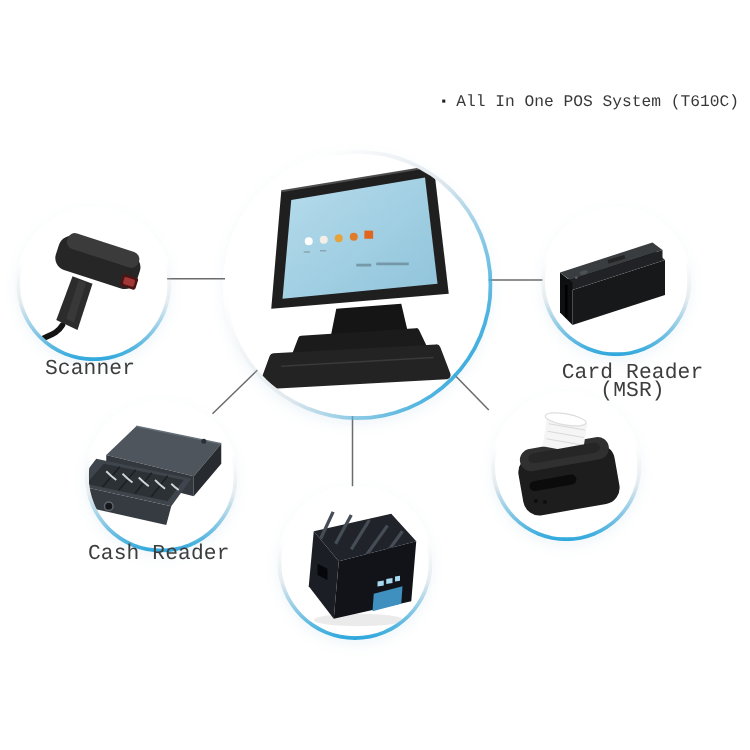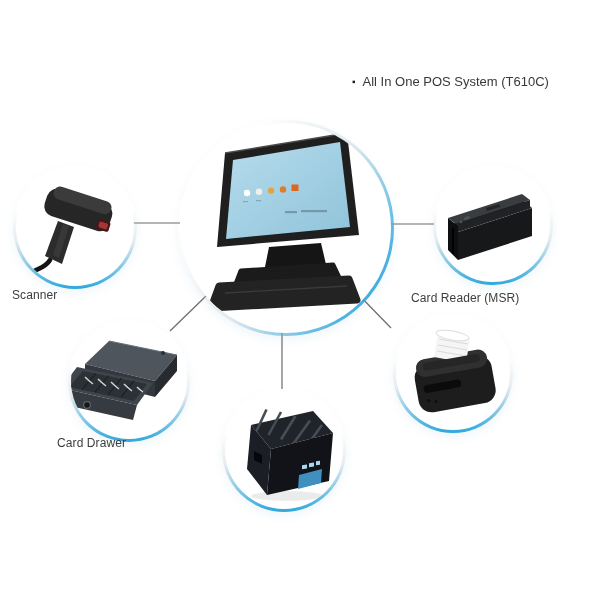--- a/index.html
+++ b/index.html
@@ -1,52 +1,52 @@
 <!DOCTYPE html>
 <html><head>
 <meta charset="utf-8">
 <style>
   html,body{margin:0;padding:0;background:#ffffff;}
   .canvas{
     position:relative;width:600px;height:600px;background:#ffffff;overflow:hidden;
-    font-family:Liberation Sans, sans-serif;color:#3d3d3d;
+    font-family:Liberation Mono, monospace;color:#3d3d3d;
   }
   .connectors{position:absolute;left:0;top:0;z-index:1;}
   .node-circle{
     position:absolute;border-radius:50%;z-index:2;overflow:hidden;
     border:3px solid transparent;
     background:
       linear-gradient(#ffffff,#ffffff) padding-box,
       linear-gradient(to bottom, rgba(240,243,245,0) 35%, rgba(190,205,214,0.40) 62%, #2da7dc 100%) border-box;
     box-shadow:0 4px 10px rgba(110,165,200,0.10);
     display:flex;align-items:center;justify-content:center;
   }
   .node-circle.center{
     background:
       linear-gradient(#ffffff,#ffffff) padding-box,
       linear-gradient(125deg, rgba(240,243,245,0) 22%, rgba(185,202,213,0.42) 52%, #2da7dc 90%) border-box;
   }
   .node-circle svg{width:100%;height:100%;display:block;}
   .node-label{
-    position:absolute;z-index:3;text-align:left;
-    font-size:12px;line-height:15px;color:#3d3d3d;letter-spacing:0.1px;
+    position:absolute;z-index:3;text-align:center;
+    font-size:17px;line-height:15px;color:#3d3d3d;letter-spacing:0.1px;
   }
   .title{
     position:absolute;left:352px;top:74px;z-index:3;white-space:nowrap;
     font-size:13px;color:#383838;
   }
   .title .bullet{font-size:10px;color:#1e1e1e;margin-right:7px;vertical-align:1px;}
   .pos-scanner    {left:13px; top:165px;width:118px;height:118px;}
   .pos-center     {left:178px;top:120px;width:210px;height:210px;}
   .pos-card      {left:433px;top:165px;width:114px;height:114px;}
   .pos-cash      {left:68px; top:320px;width:116px;height:116px;}
   .pos-thermal   {left:393px;top:313px;width:114px;height:114px;}
   .pos-wifi      {left:222px;top:388px;width:118px;height:118px;}
   .lbl-scanner {left:12px; top:288px;width:120px;}
-  .lbl-card    {left:411px;top:291px;width:160px;}
+  .lbl-card    {left:426px;top:291px;width:160px;}
   .lbl-cash    {left:57px; top:436px;width:140px;}
   .lbl-thermal {left:360px;top:436px;width:140px;}
   .lbl-wifi    {left:201px;top:512px;width:170px;}
 </style>
 </head>
 <body>
 
 <div class="canvas">
 
   <svg class="connectors" width="600" height="600">
@@ -192,15 +192,15 @@
       <g fill="#a8d8f0">
         <rect x="77" y="85" width="5" height="4" transform="skewY(-8)"></rect>
         <rect x="84" y="84" width="5" height="4" transform="skewY(-8)"></rect>
         <rect x="91" y="83" width="4" height="4" transform="skewY(-8)"></rect>
       </g>
     </svg>
   </div>
 
   <div class="node-label lbl-scanner">Scanner</div>
   <div class="node-label lbl-card">Card Reader (MSR)</div>
-  <div class="node-label lbl-cash">Card Drawer</div>
+  <div class="node-label lbl-cash">Cash Reader</div>
 
 </div>
 
 </body></html>

